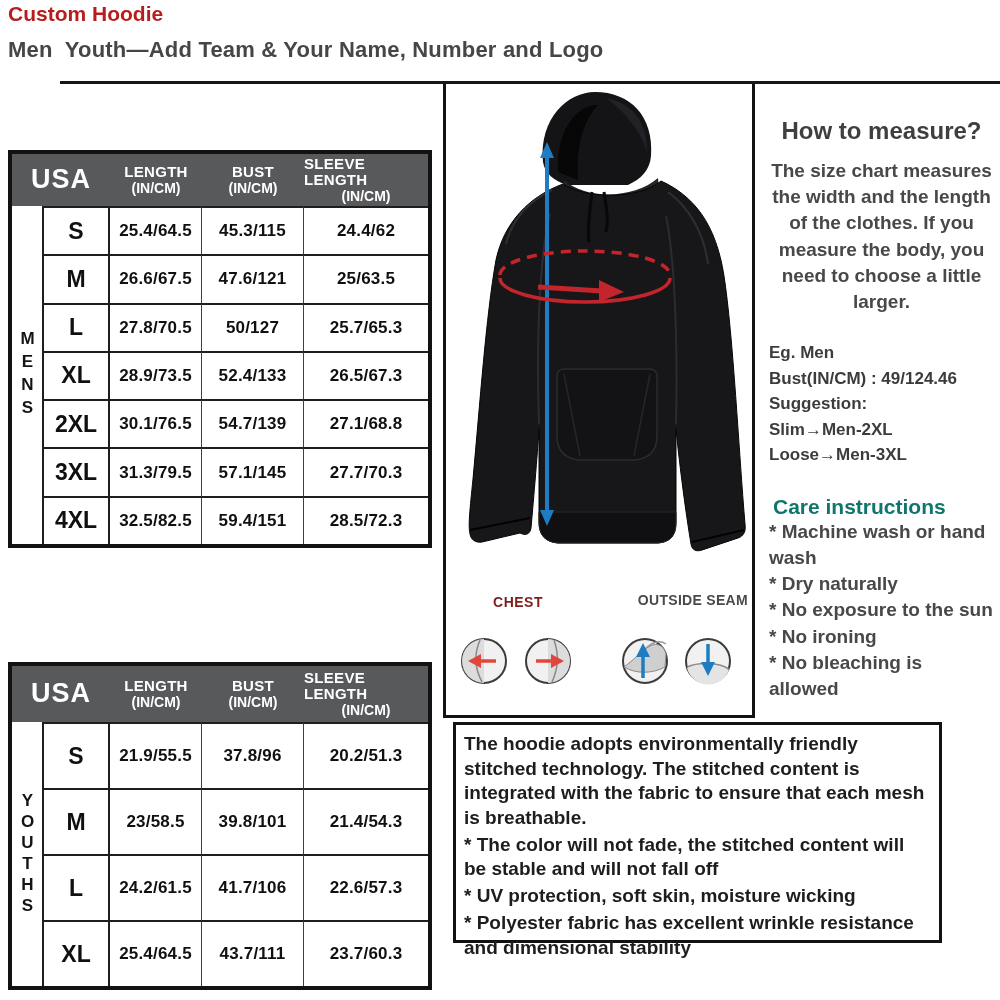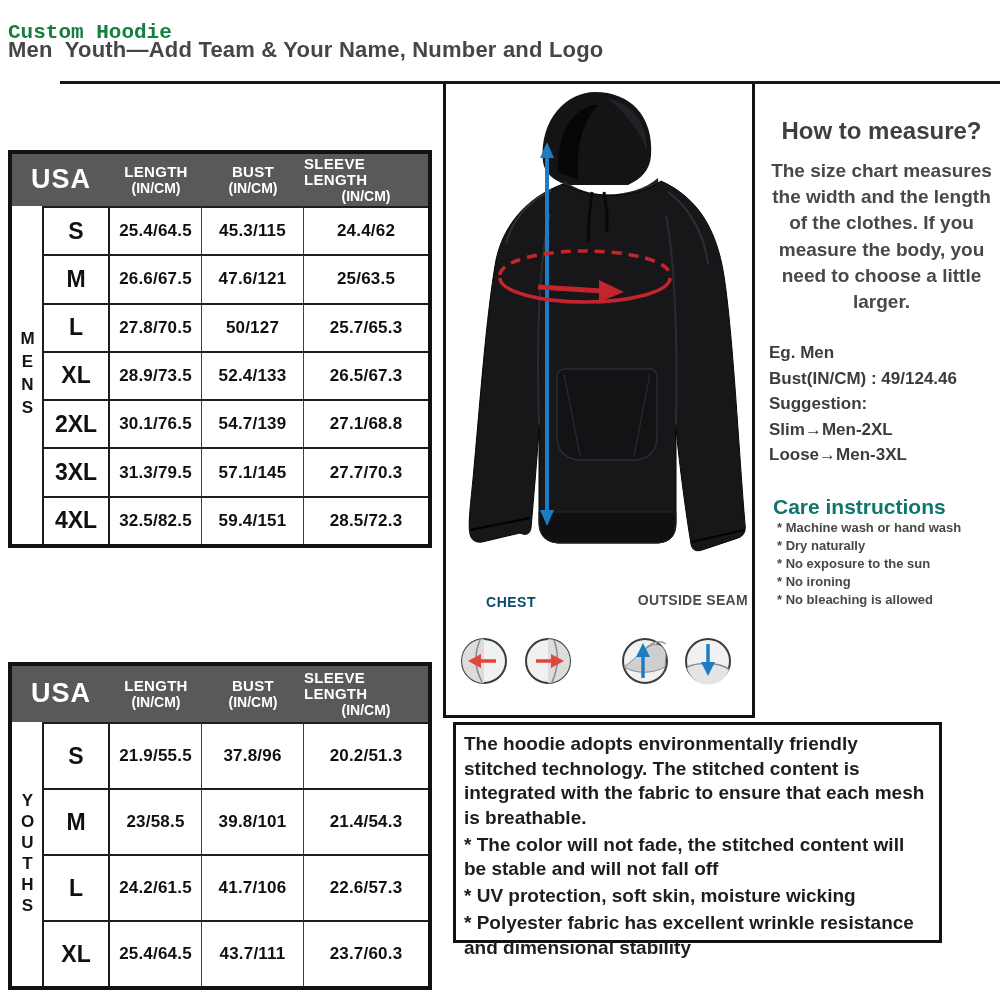--- a/index.html
+++ b/index.html
@@ -1,20 +1,20 @@
 <!DOCTYPE html>
 <html><head>
 <meta charset="utf-8">
 <style>
   html,body{margin:0;padding:0;background:#fff;}
   .page{position:relative;width:1000px;height:1000px;background:#fff;overflow:hidden;
         font-family:"Liberation Sans",sans-serif;color:#222;}
 
   
-  .title{position:absolute;left:8px;top:21px;font-size:21px;font-weight:bold;color:#15803d;font-family:Liberation Mono, monospace;}
+  .title{position:absolute;left:8px;top:2px;font-size:21px;font-weight:bold;color:#b91c1c;}
   .subtitle{position:absolute;left:8px;top:37px;font-size:22px;font-weight:bold;color:#464646;white-space:pre;letter-spacing:.2px;}
   .hr-top{position:absolute;left:60px;top:81px;width:940px;border-top:3px solid #161616;}
 
   
   .size-table{position:absolute;left:8px;width:424px;border:4px solid #121212;box-sizing:border-box;
               display:grid;background:#fff;}
   .mens-table{top:150px;height:398px;grid-template-columns:32px 66px 92px 102px 1fr;
               grid-template-rows:52px repeat(7,1fr);}
   .youths-table{top:662px;height:328px;grid-template-columns:32px 66px 92px 102px 1fr;
               grid-template-rows:56px repeat(4,1fr);}
@@ -29,33 +29,33 @@
   .youths-table .group-label{letter-spacing:2px;}
   .cell{display:flex;align-items:center;justify-content:center;border-top:2px solid #1e1e1e;background:#fff;color:#101010;}
   .cell.c-size{border-right:2px solid #1e1e1e;font-size:23px;font-weight:bold;}
   .cell.c-val{font-size:17px;font-weight:bold;letter-spacing:.2px;}
   .cell.c-val.mid{border-right:1px solid #404040;}
 
   
   .diagram-panel{position:absolute;left:443px;top:84px;width:312px;height:634px;box-sizing:border-box;
                  border-left:3px solid #121212;border-right:3px solid #121212;border-bottom:3px solid #121212;background:#fff;}
   .diagram-svg{position:absolute;left:0;top:0;}
-  .chest-label{position:absolute;left:20px;top:510px;width:90px;text-align:center;
-               font-size:14px;font-weight:bold;color:#0c4a6e;letter-spacing:.5px;}
+  .chest-label{position:absolute;left:27px;top:510px;width:90px;text-align:center;
+               font-size:14px;font-weight:bold;color:#7f1d1d;letter-spacing:.5px;}
   .seam-label{position:absolute;left:162px;top:508px;width:140px;text-align:right;
                font-size:14px;font-weight:bold;color:#4a4a4a;letter-spacing:.3px;}
 
   
   .measure-panel{position:absolute;left:755px;top:84px;width:245px;height:634px;box-sizing:border-box;
                  padding:25px 6px 0 14px;color:#484848;background:#fff;}
   .howto-heading{font-size:24px;font-weight:bold;text-align:center;color:#3f3f3f;margin:8px 0 13px;}
   .howto-body{font-size:19px;font-weight:bold;line-height:1.38;text-align:center;}
   .example-block{margin-top:25px;font-size:17px;font-weight:bold;line-height:1.5;color:#3c3c3c;}
   .care-heading{font-size:21px;font-weight:bold;color:#0f766e;margin:27px 0 0;padding-left:4px;}
-  .care-item{font-size:13px;font-weight:bold;line-height:1.38;margin-left:8px;}
+  .care-item{font-size:19px;font-weight:bold;line-height:1.38;}
 
   
   .desc-panel{position:absolute;left:453px;top:722px;width:489px;height:221px;box-sizing:border-box;
               border:3px solid #121212;padding:5px 8px;background:#fff;
               font-size:19px;font-weight:bold;color:#1d1d1d;line-height:1.3;}
   .desc-panel p{margin:2px 0;}
 </style>
 </head>
 <body>
 

